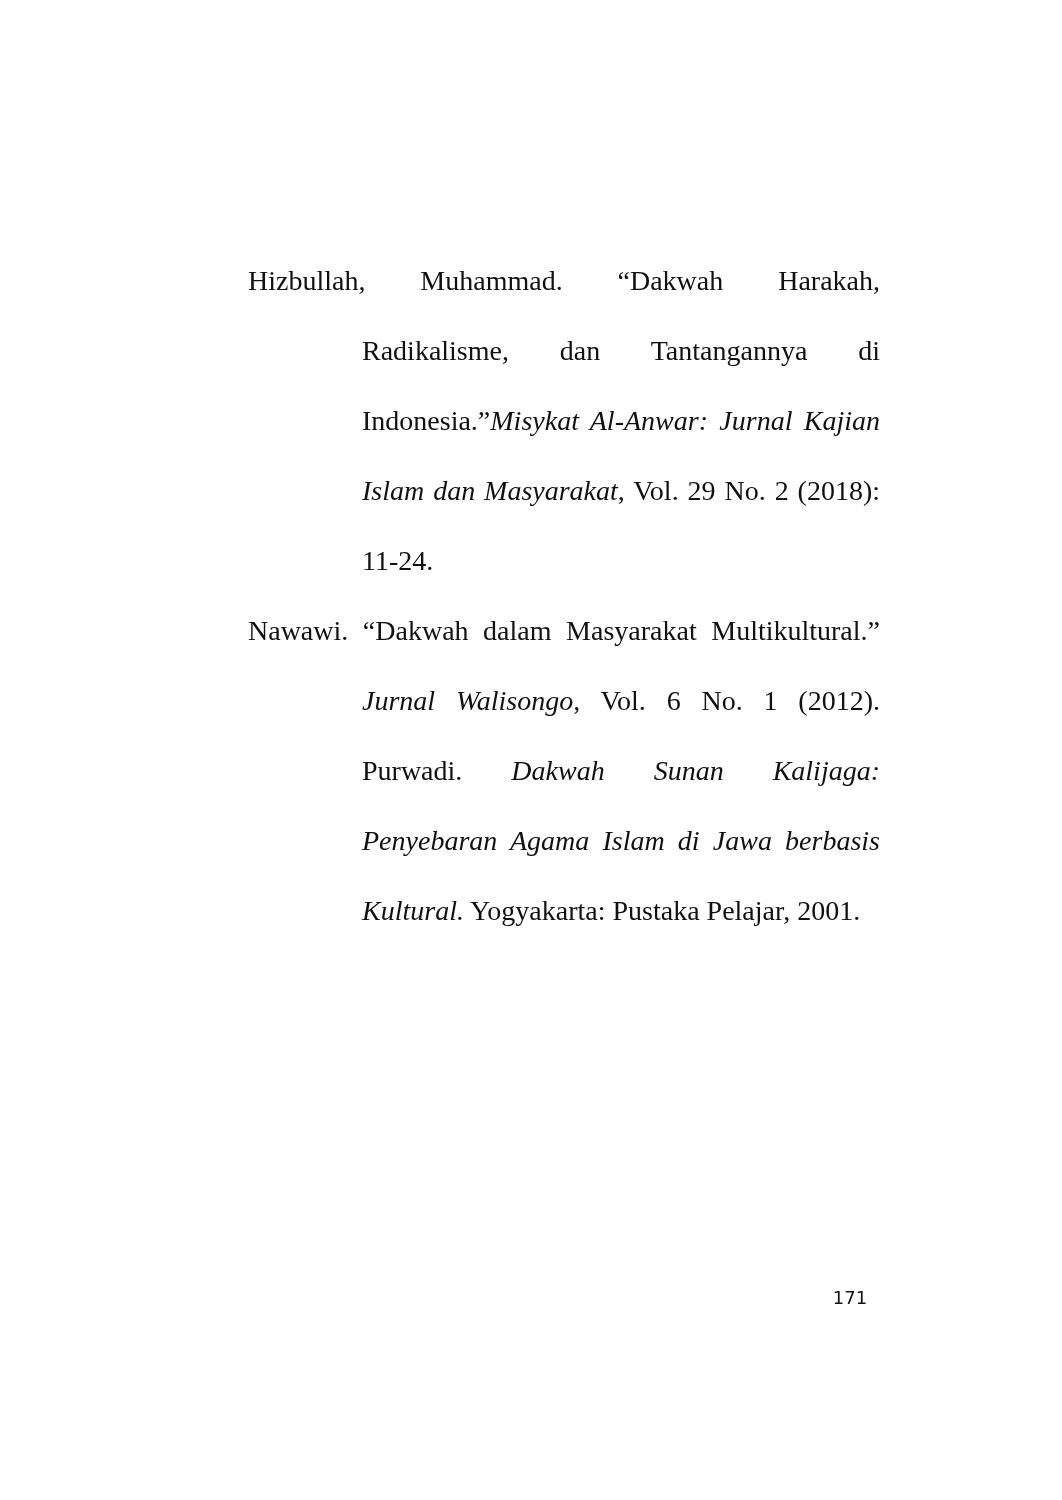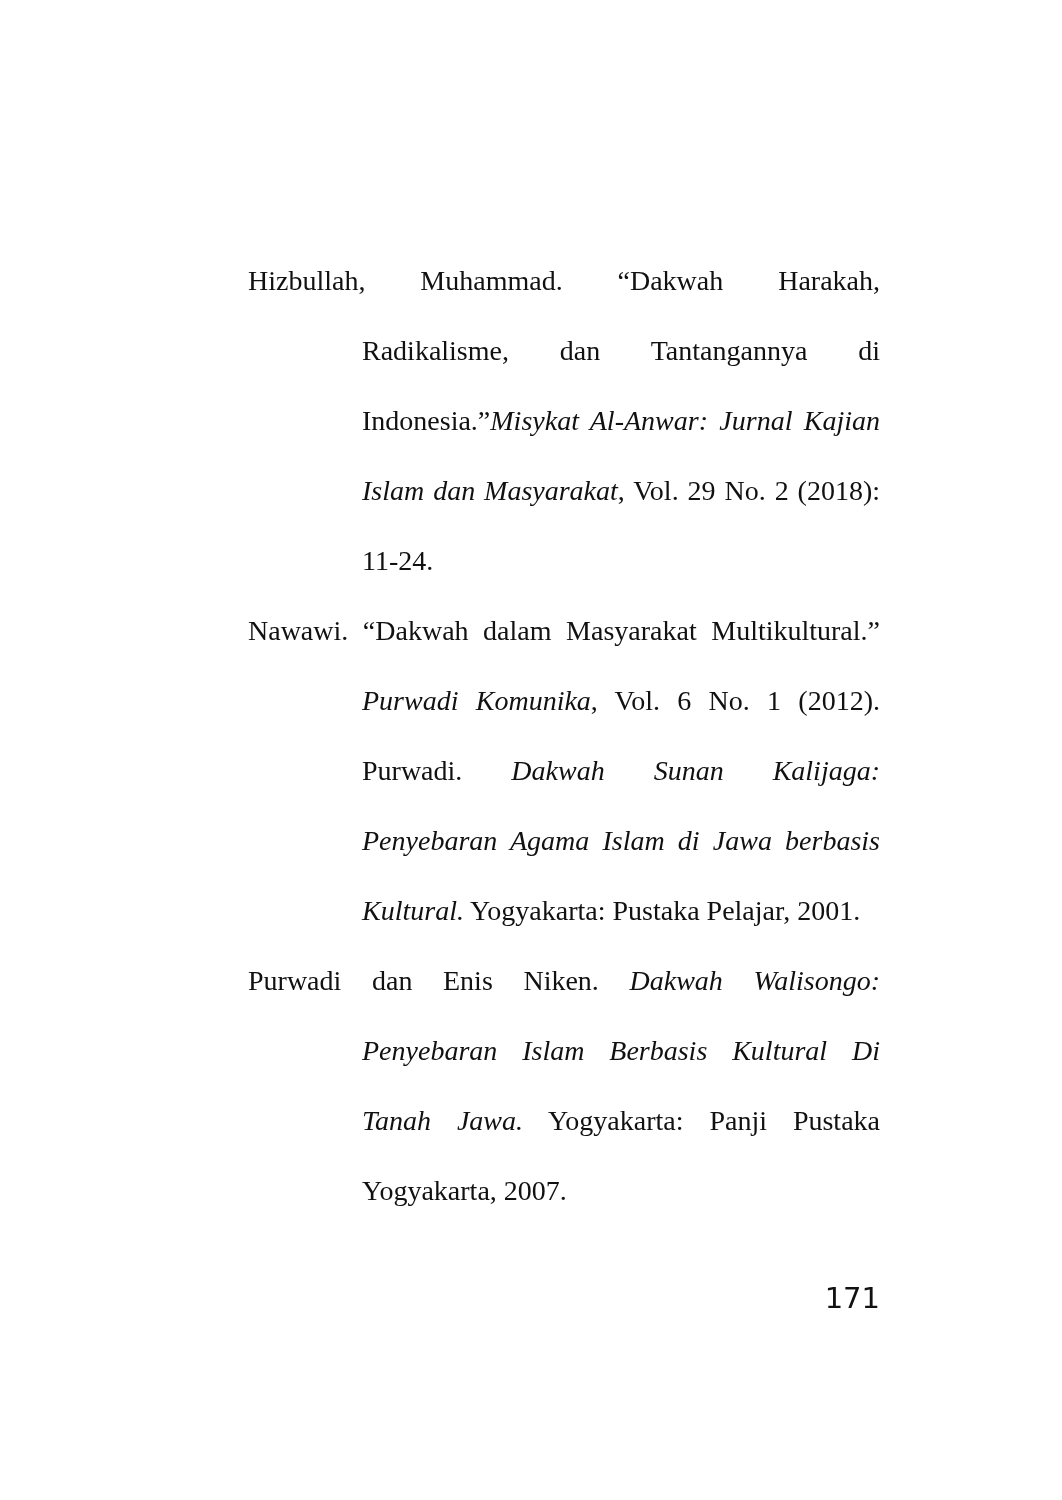--- a/index.html
+++ b/index.html
@@ -39,35 +39,34 @@
       word-spacing: 0px;
     }
     .entry .it {
       font-style: italic;
     }
     .page-number {
       position: absolute;
       left: 820px;
       top: 1282px;
       width: 60px;
-      text-align: right;
+      text-align: center;
       font-family: "DejaVu Sans", sans-serif;
-      font-size: 29px;
+      font-size: 18px;
       line-height: 32px;
       color: #111111;
     }
   </style>
 </head>
 <body>
 
 <div class="page">
   <div class="biblio">
 
     <p class="entry"><span>Hizbullah, Muhammad. “Dakwah Harakah, Radikalisme, dan Tantangannya di Indonesia.”</span><span class="it">Misykat Al-Anwar: Jurnal Kajian Islam dan Masyarakat</span><span>, Vol. 29 No. 2 (2018): 11-24.</span></p>
 
-    <p class="entry"><span>Nawawi. “Dakwah dalam Masyarakat Multikultural.” </span><span class="it">Purwadi Komunika</span><span>, Vol. 6 No. 1 (2012). Purwadi. </span><span class="it">Dakwah Sunan Kalijaga: Penyebaran Agama Islam di Jawa berbasis Kultural.</span><span> Yogyakarta: Pustaka Pelajar, 2001.</span></p>
+    <p class="entry"><span>Nawawi. “Dakwah dalam Masyarakat Multikultural.” </span><span class="it">Jurnal Walisongo</span><span>, Vol. 6 No. 1 (2012). Purwadi. </span><span class="it">Dakwah Sunan Kalijaga: Penyebaran Agama Islam di Jawa berbasis Kultural.</span><span> Yogyakarta: Pustaka Pelajar, 2001.</span></p>
 
-    <p class="entry"><span>Purwadi dan Enis Niken. </span><span class="it">Dakwah Walisongo: Penyebaran Islam Berbasis Kultural Di Tanah Jawa.</span><span> Yogyakarta: Panji Pustaka Yogyakarta, 2007.</span></p>
 
   </div>
 
   <div class="page-number">171</div>
 </div>
 
 </body></html>

